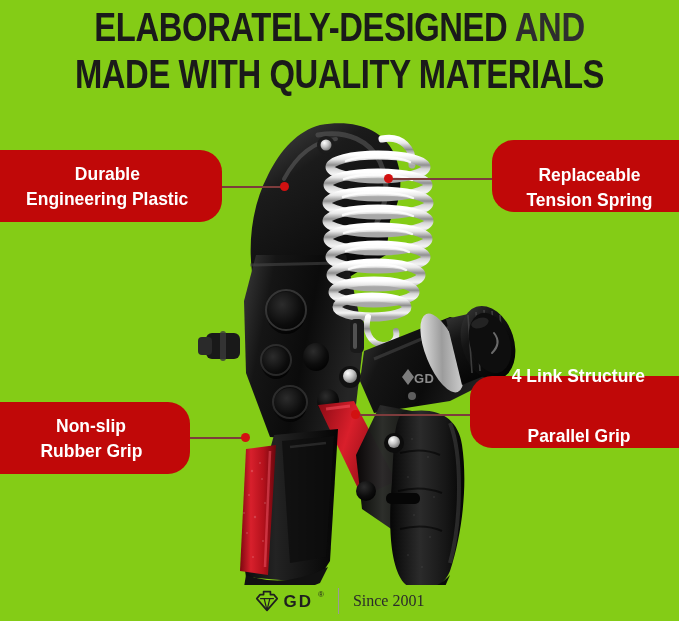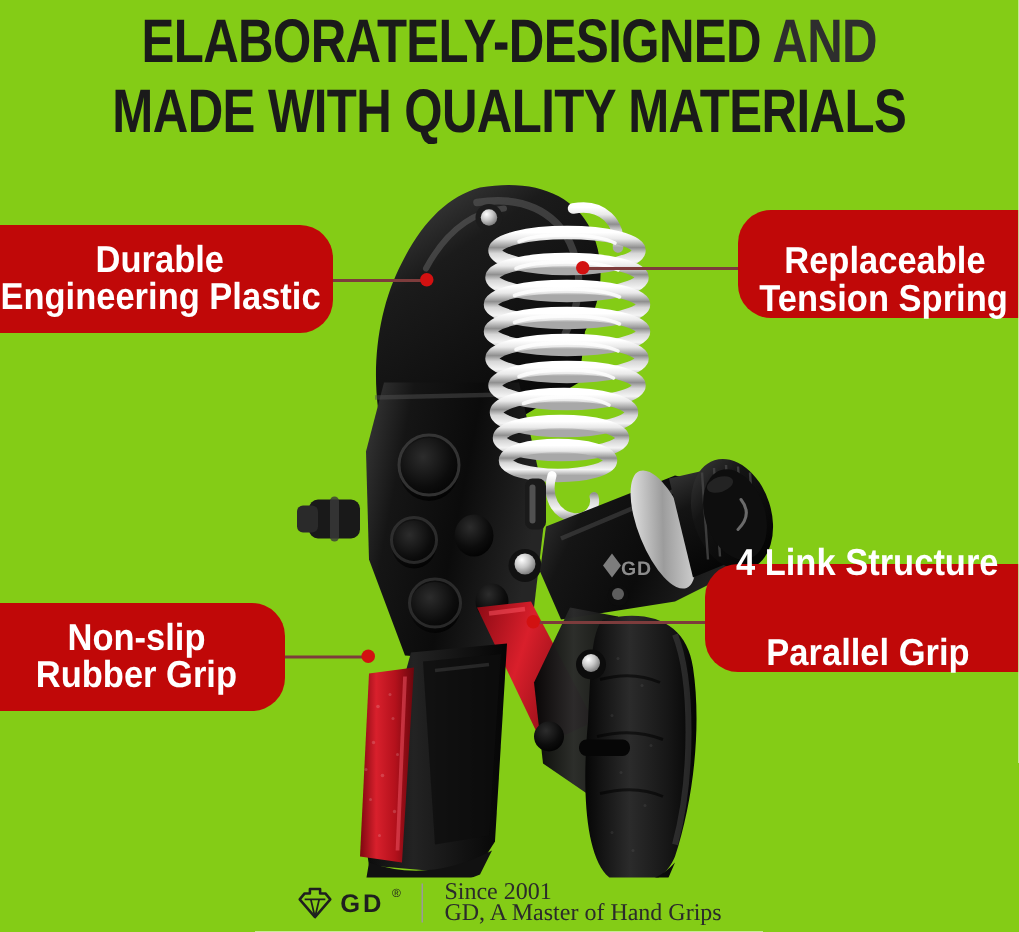--- a/index.html
+++ b/index.html
@@ -45,21 +45,21 @@
   .callout {
     position: absolute;
     background: #c00808;
     color: #ffffff;
     display: flex;
     flex-direction: column;
     align-items: center;
     justify-content: center;
     font-family: "Liberation Sans Narrow", "Liberation Sans", sans-serif;
     font-weight: 700;
-    font-size: 25px;
+    font-size: 19px;
     line-height: 25px;
     text-align: center;
     box-sizing: border-box;
   }
   .callout span {
     display: block;
     transform: scaleX(0.92);
     white-space: nowrap;
   }
   .callout.left {
@@ -475,17 +475,16 @@
         <path d="M12 1.6 L15.4 1.6 L15.4 4.6 L18.9 4.6 L22.2 8.6 L12 20.4 L1.8 8.6 L5.1 4.6 L8.6 4.6 L8.6 1.6 Z" fill="none" stroke="#1f1f1f" stroke-width="1.7" stroke-linejoin="round"></path>
         <path d="M5.1 8.6 L18.9 8.6" fill="none" stroke="#1f1f1f" stroke-width="1.2"></path>
         <path d="M9.2 8.6 L12 20.4 L14.8 8.6" fill="none" stroke="#1f1f1f" stroke-width="1.2"></path>
       </svg>
       <span id="brand-wordmark">GD</span>
       <span id="brand-reg">®</span>
     </div>
     <div id="footer-divider"></div>
     <div id="footer-text">
       <div>Since 2001</div>
-      <div>GD, A Master of Hand Grips</div>
     </div>
   </div>
 
 </div>
 
 </body></html>

